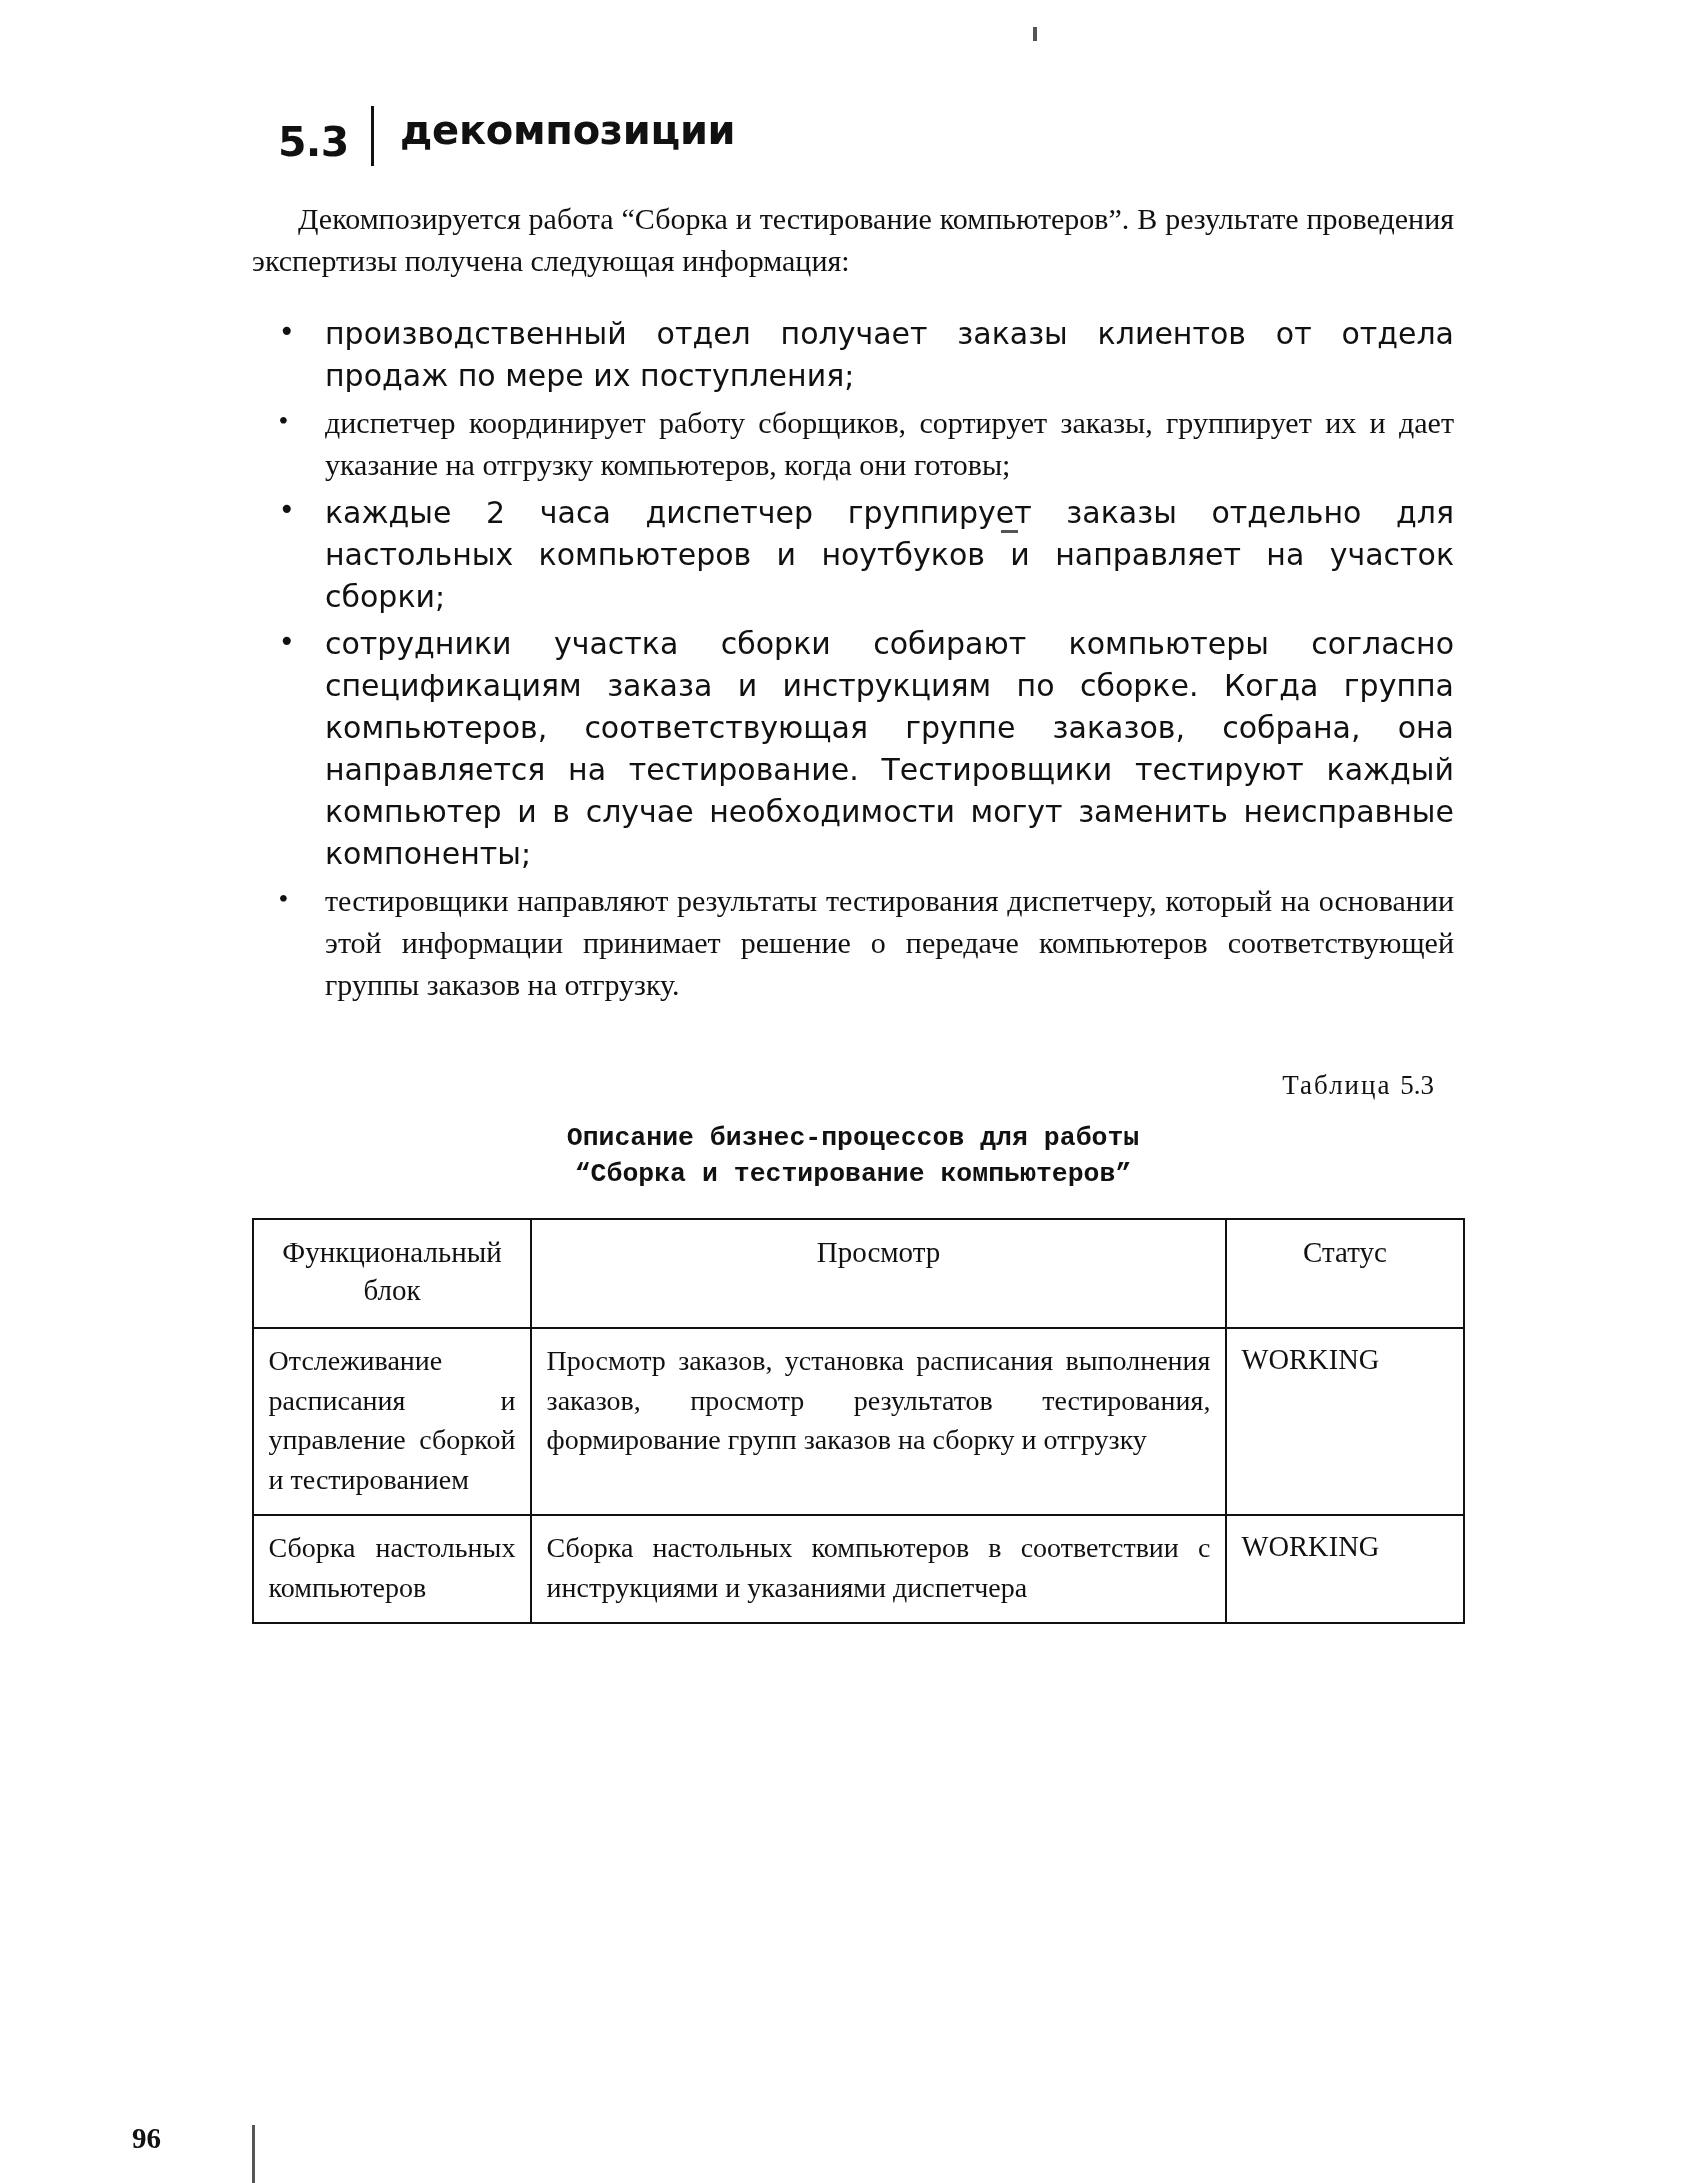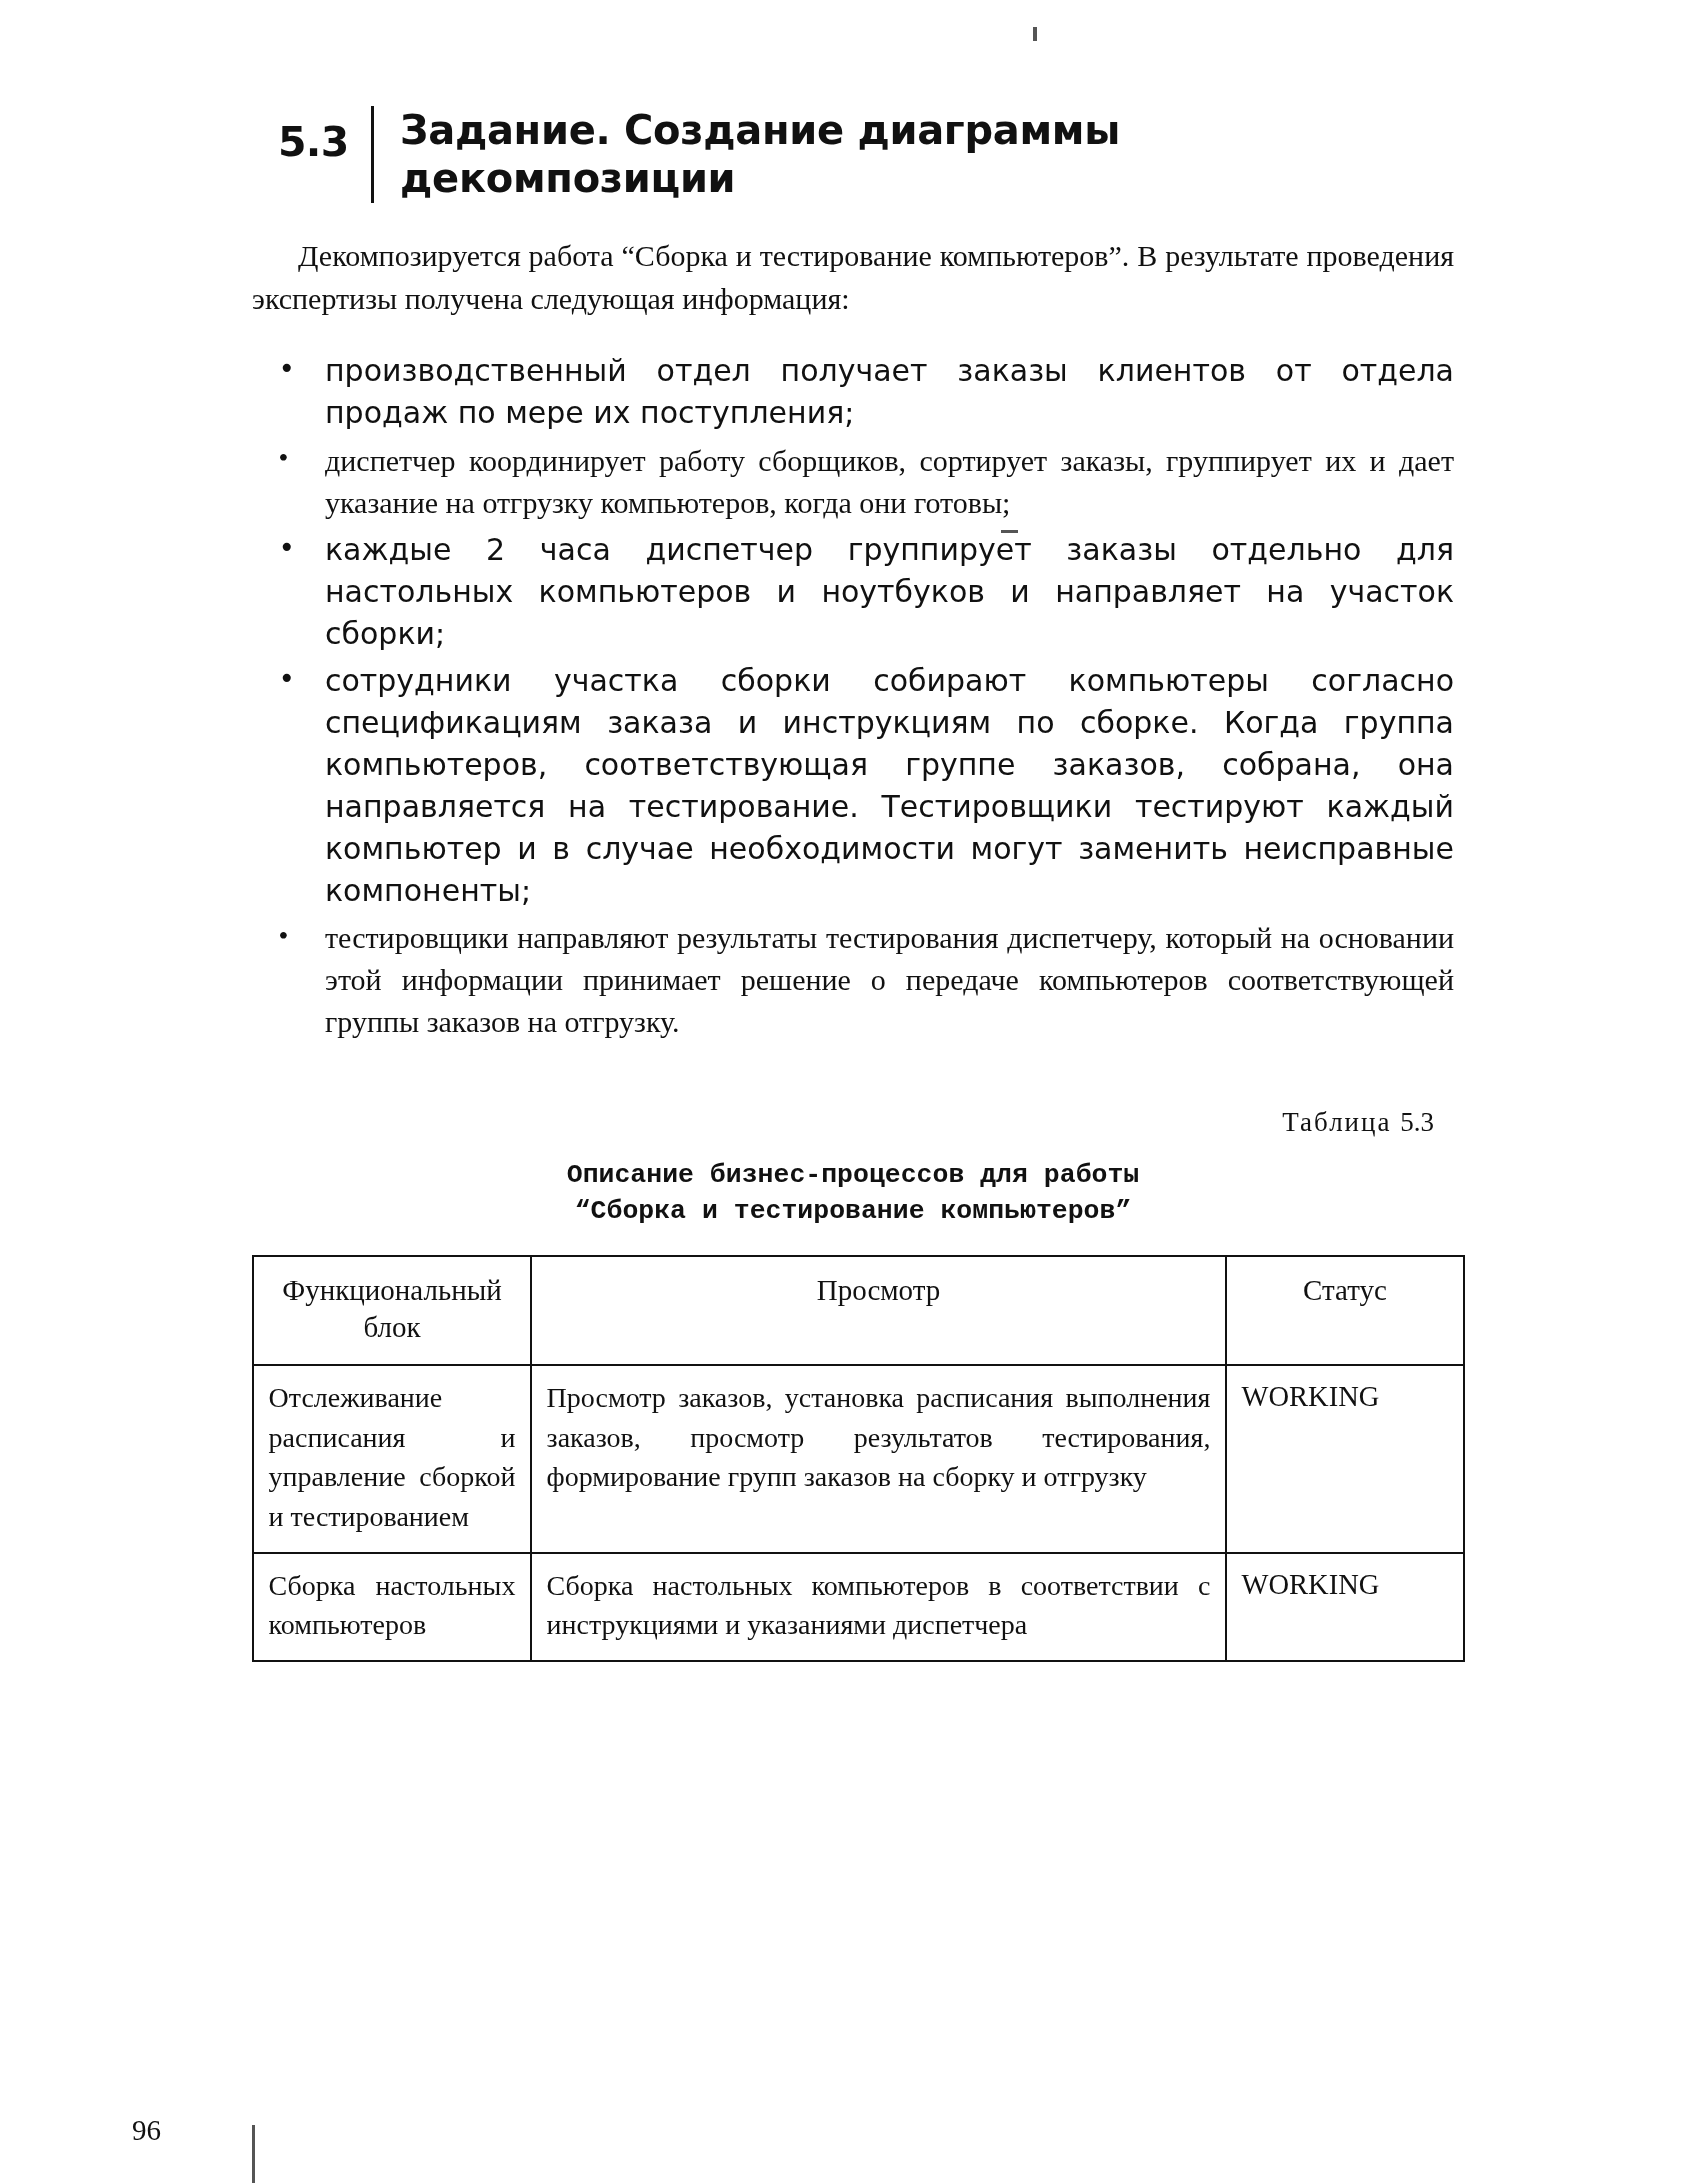--- a/index.html
+++ b/index.html
@@ -147,43 +147,43 @@
   }
   td.cell-block {
     font-size: 28px;
     line-height: 1.42;
     text-align: justify;
   }
   
   .folio {
     position: absolute;
     left: 132px;
-    bottom: 36px;
+    bottom: 28px;
     font-size: 29px;
+    font-weight: bold;
   }
   
   .mark {
     position: absolute;
     background: #555;
   }
 </style>
 </head>
 <body>
 
 <div class="page">
 
   <div class="mark" style="left:1033px; top:26.5px; width:4px; height:14.6px;"></div>
   <div class="mark" style="left:1001px; top:530px; width:17px; height:2.6px;"></div>
   <div class="mark" style="left:252px; top:2125px; width:2.6px; height:79px;"></div>
 
   <div class="heading">
     <div class="heading-number">5.3</div>
     <div class="heading-rule"></div>
     <div class="heading-title">
-      <div>Задание. Создание диаграммы</div>
       <div>декомпозиции</div>
     </div>
   </div>
 
   <p class="body-text indent">Декомпозируется работа “Сборка и тестирование компьютеров”. В результате проведения экспертизы получена следующая информация:</p>
 
   <ul class="bullets">
     <li class="sans">производственный отдел получает заказы клиентов от отдела продаж по мере их поступления;</li>
     <li>диспетчер координирует работу сборщиков, сортирует заказы, группирует их и дает указание на отгрузку компьютеров, когда они готовы;</li>
     <li class="sans">каждые 2 часа диспетчер группирует заказы отдельно для настольных компьютеров и ноутбуков и направляет на участок сборки;</li>

